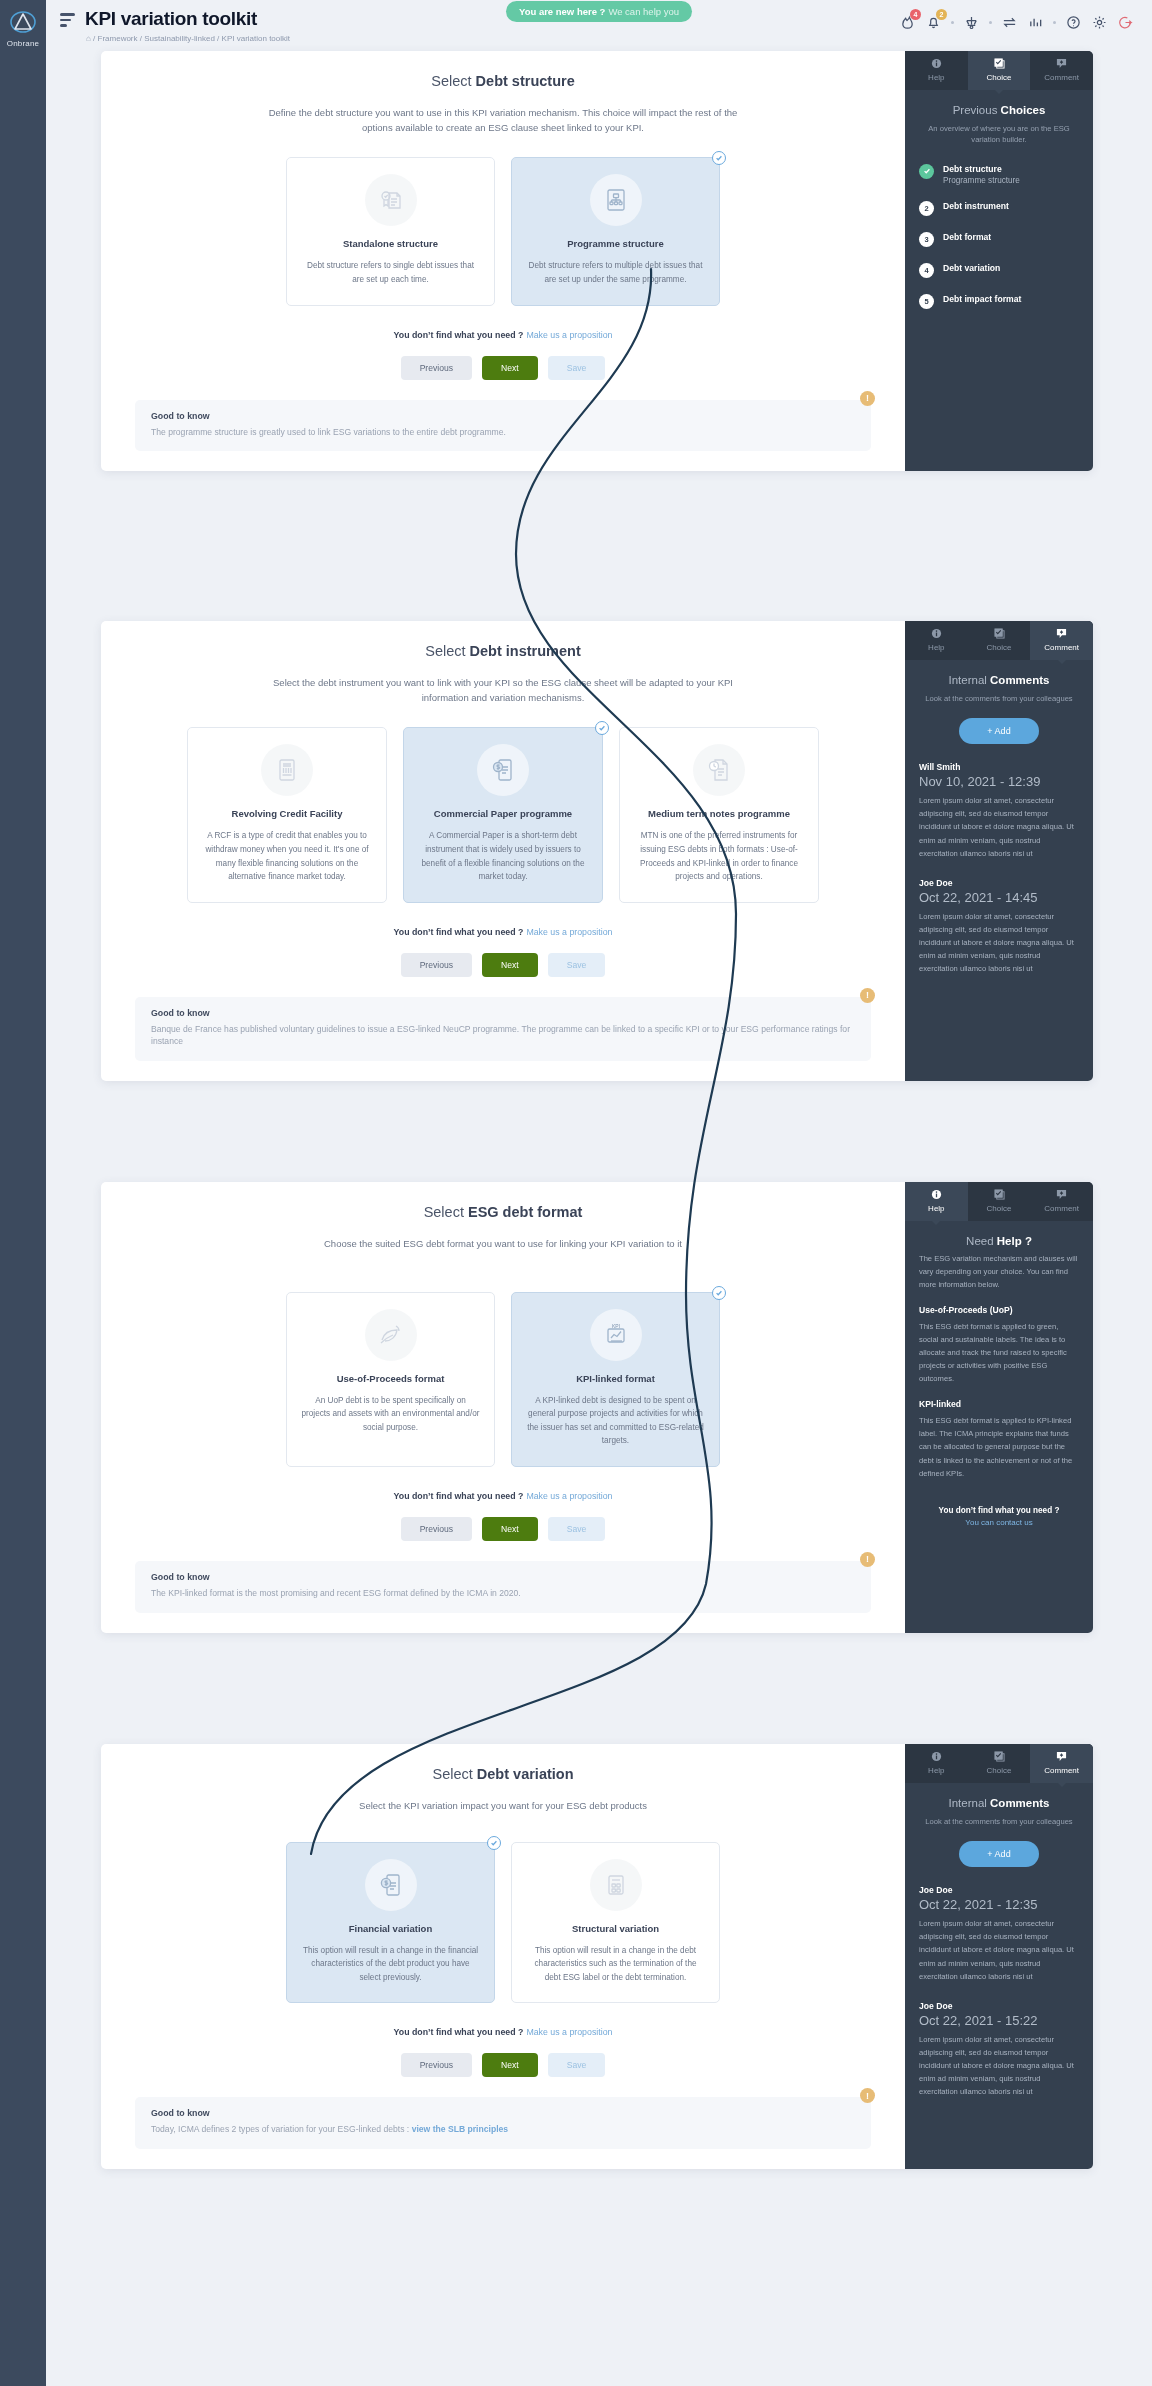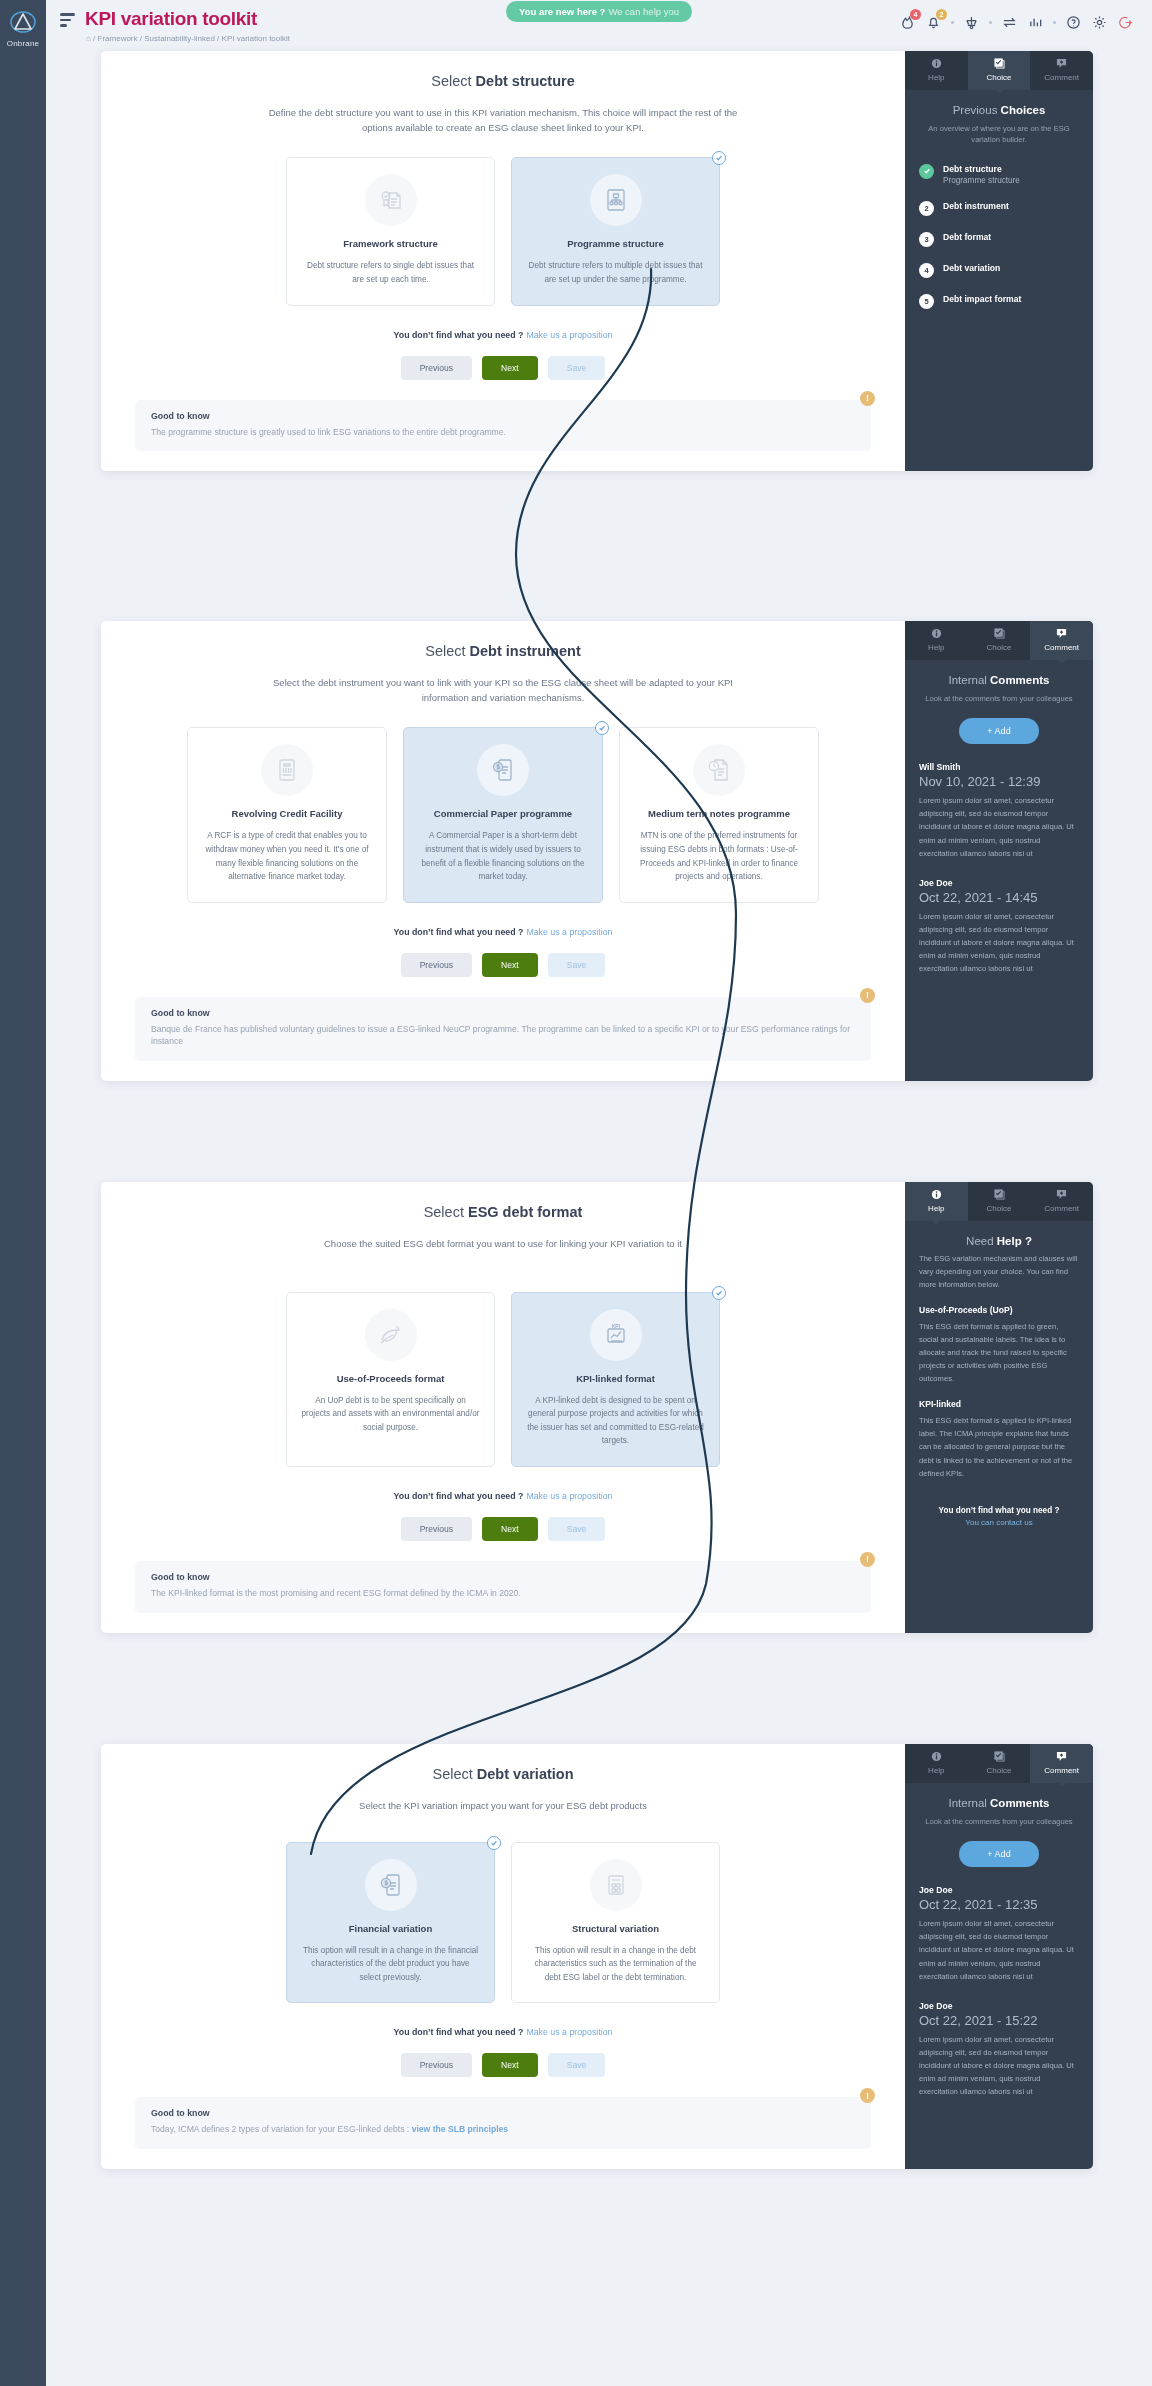--- a/index.html
+++ b/index.html
@@ -30,21 +30,21 @@
     height: 54px; background: #eef1f6; position: relative;
     display: flex; align-items: flex-start; padding: 8px 18px 0 14px;
   }
   .title-wrap { display: flex; flex-direction: column; }
   .title-row { display: flex; align-items: center; gap: 10px; }
   .hamburger { display: flex; flex-direction: column; gap: 3px; padding-top: 2px; }
   .hamburger i { display: block; height: 2.5px; background: #46536b; border-radius: 2px; }
   .hamburger i:nth-child(1) { width: 15px; }
   .hamburger i:nth-child(2) { width: 11px; }
   .hamburger i:nth-child(3) { width: 7px; }
-  .page-title { font-size: 19px; font-weight: bold; color: #be185d; letter-spacing: -.3px; }
+  .page-title { font-size: 19px; font-weight: bold; color: #0f172a; letter-spacing: -.3px; }
   .breadcrumb { font-size: 8px; color: #8e99ad; margin-top: 4px; margin-left: 26px; white-space: nowrap; }
   .breadcrumb .home { color: #9aa4b7; }
 
   .newhere {
     position: absolute; left: 50%; transform: translateX(-50%); top: 1px;
     background: #64c9a5; color: #fff; border-radius: 11px;
     font-size: 9.5px; padding: 5px 13px; white-space: nowrap;
   }
   .newhere b { font-weight: bold; margin-top: 7px; }
   .newhere span { opacity: .78; margin-left: 3px; }
@@ -286,21 +286,21 @@
               <div class="opt-icon">
                 <svg viewBox="0 0 30 30" fill="none" stroke="#cfd6e0" stroke-width="1.3">
                   <path d="M13 8h8l3 3v12h-11z"></path>
                     <path d="M21 8v3h3"></path>
                     <path d="M15 14h6M15 17h6M15 20h4"></path>
                   <circle cx="10" cy="11" r="4"></circle>
                     <path d="M8.5 11l1.2 1.2 2-2.3"></path>
                     <path d="M8 14.5V21l2-1.4 2 1.4v-6.5"></path>
                 </svg>
               </div>
-              <div class="opt-title">Framework structure</div>
+              <div class="opt-title">Standalone structure</div>
               <div class="opt-desc">Debt structure refers to single debt issues that are set up each time.</div>
             </div>
             <div class="opt sel">
               <div class="chk">
                 <svg viewBox="0 0 10 10" fill="none" stroke="#6aa9dd" stroke-width="1.6">
                     <path d="M2 5.2l2 2 4-4.4"></path>
                   </svg>
               </div>
               <div class="opt-icon">
                 <svg viewBox="0 0 30 30" fill="none" stroke="#9fb4cb" stroke-width="1.3">

